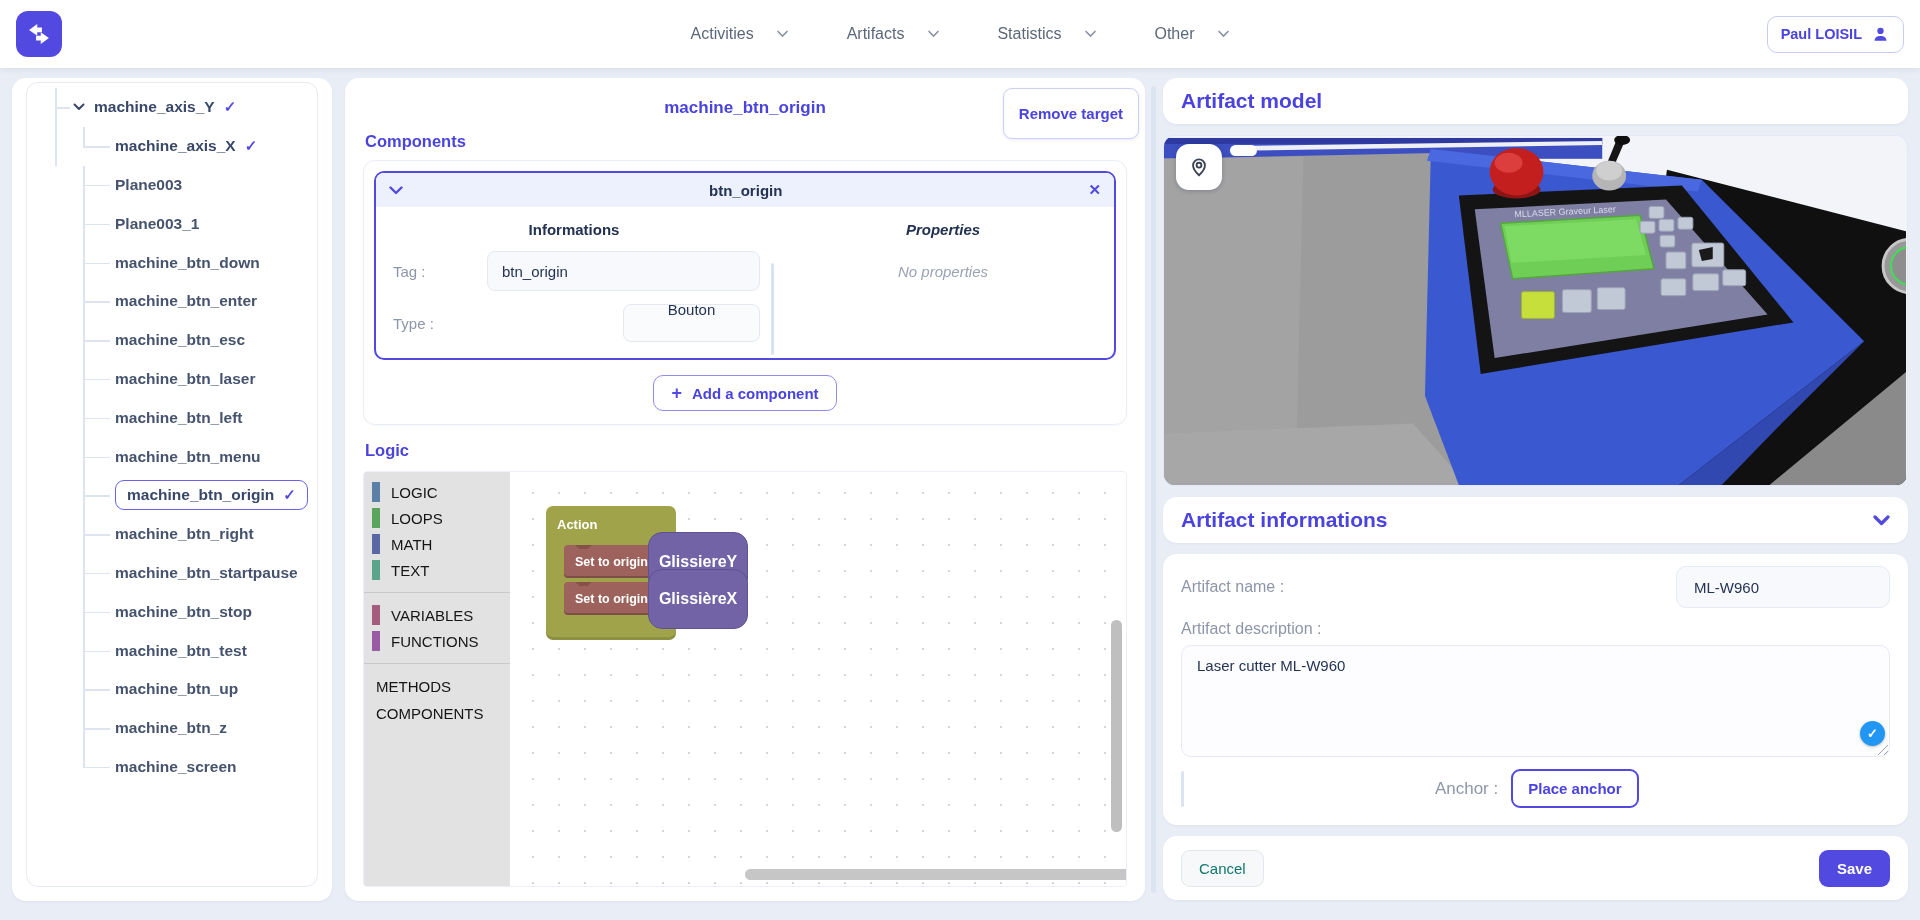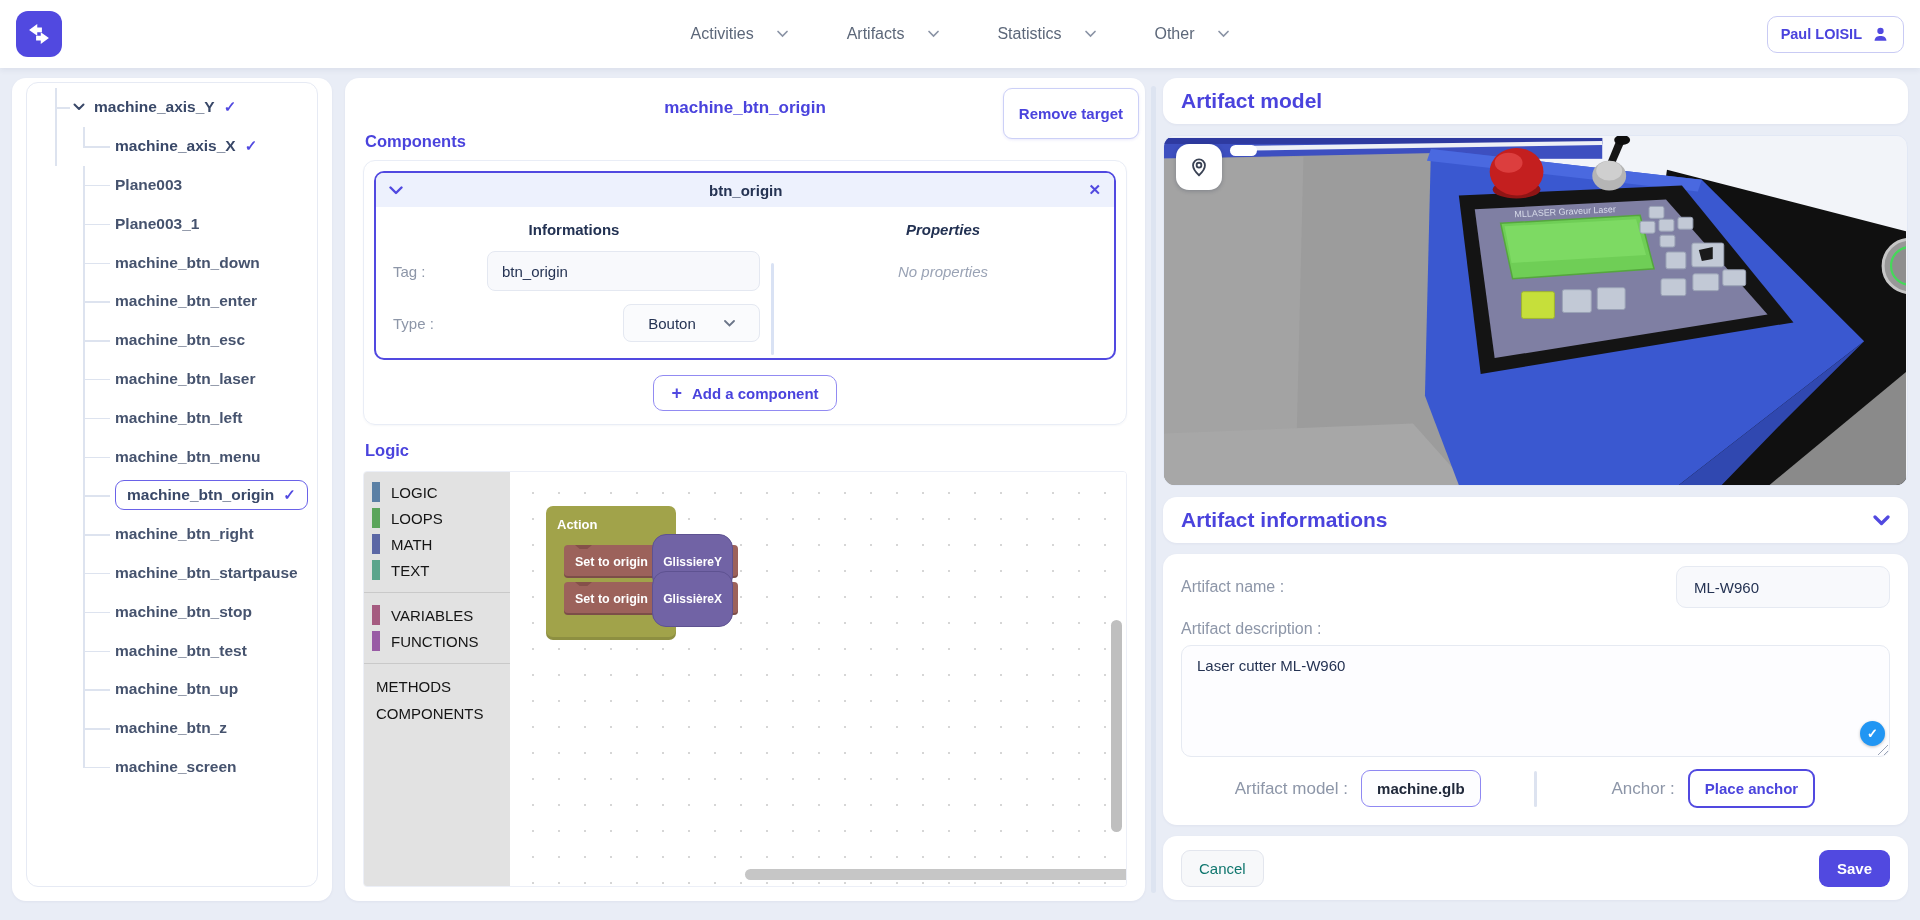--- a/index.html
+++ b/index.html
@@ -58,21 +58,21 @@
   .col-left{width:396px;}
   .col-right{flex:1;font-style:italic;}
   .col-h{text-align:center;font-size:15px;font-weight:700;color:#223152;margin:6px 0 13px;}
   .tag-row{display:flex;align-items:center;padding:0 12px 0 17px;}
   .f-label{color:#8d96a8;font-size:15px;width:94px;}
   .tag-input{flex:1;height:40px;background:#f8f9fc;border:1.5px solid #e4e8f1;border-radius:8px;
     display:flex;align-items:center;padding-left:14px;font-size:15px;color:#253353;cursor:text;}
   .type-row{display:flex;align-items:center;padding:0 12px 0 17px;margin-top:13px;}
   .type-select{width:137px;height:38px;margin-left:auto;display:flex;align-items:center;
     justify-content:center;gap:28px;font-size:15px;color:#253353;background:#fafbfd;
-    border:1.5px solid #e4e8f1;border-radius:8px;cursor:pointer;}
+    border:1.5px solid #e4e8f1;border-radius:8px;cursor:pointer;flex-direction:column;}
   .v-div{position:absolute;left:395px;top:56px;height:92px;width:3px;background:#d9e2f4;border-radius:2px;}
   .no-props{color:#9aa3b5;font-size:15px;text-align:center;margin-top:25px;}
   .add-row{display:flex;justify-content:center;margin:15px 0 3px;}
   .add-btn{display:flex;align-items:center;gap:10px;border:1.5px solid #928bf2;color:#4a43dd;
     font-weight:700;font-size:15px;border-radius:10px;padding:8px 17px;background:#fff;cursor:pointer;}
   .plus{font-size:18px;font-weight:600;color:#5149e0;line-height:1;}
 
   
   .editor{flex:1;display:flex;margin:2px 18px 14px;border:1px solid #eceff7;border-radius:4px;overflow:hidden;}
   .toolbox{width:146px;background:#e2e2e2;padding-top:7px;}
@@ -86,21 +86,21 @@
     background-size:26px 26px;background-position:10px 8px;}
   .blk-olive{position:absolute;left:36px;top:34px;width:130px;height:134px;background:#a1a34a;
     border-radius:7px;box-shadow:inset 0 -3px 0 rgba(0,0,0,.12);cursor:grab;}
   .blk-title{color:#fff;font-weight:700;font-size:13px;padding:11px 0 0 11px;}
   .blk-stmt{position:absolute;left:18px;width:174px;height:33px;background:#9c625b;border-radius:4px;
     display:flex;align-items:center;box-shadow:inset 0 -2px 0 rgba(0,0,0,.2);cursor:grab;}
   .blk-stmt::before{content:'';position:absolute;top:0;left:11px;width:17px;height:4px;background:#85504a;
     clip-path:polygon(0 0,100% 0,72% 100%,28% 100%);}
   .blk-stmt-label{color:#fff;font-weight:700;font-size:12.5px;padding-left:11px;white-space:nowrap;}
   .blk-val{margin-left:auto;margin-right:5px;background:#7163a5;border:1px solid #5e5291;border-radius:14px;
-    color:#fff;font-weight:700;font-size:12px;padding:20px 10px;white-space:nowrap;cursor:grab;}
+    color:#fff;font-weight:700;font-size:16px;padding:20px 10px;white-space:nowrap;cursor:grab;}
   .v-scroll{position:absolute;right:4px;top:148px;width:11px;height:212px;background:#bfbfbf;border-radius:6px;cursor:pointer;}
   .h-scroll{position:absolute;bottom:6px;left:235px;width:395px;height:11px;background:#c6c6c6;border-radius:6px;cursor:pointer;}
 
   
   .right{width:745px;margin-left:5px;display:flex;flex-direction:column;gap:11px;}
   .r-title-card{height:46px;display:flex;align-items:center;justify-content:space-between;padding:0 18px;}
   .r-title{font-size:21px;font-weight:800;color:#4a43dd;}
   .viewport{height:352px;border-radius:12px;border:1.5px solid #e2e8f5;background:#f2f4f9;
     position:relative;overflow:hidden;cursor:grab;}
   .viewport svg.scene{position:absolute;inset:0;}
@@ -512,24 +512,20 @@
       </div>
       <div class="f-label2 desc-label">Artifact description :</div>
       <div class="desc-box">
         <span>Laser cutter ML-W960</span>
         <div class="ok-badge">
           <span>✓</span>
         </div>
         <div class="resize-grip"></div>
       </div>
       <div class="f-row3">
-        <div class="half">
-          <span class="f-label2" style="font-size:17px">Artifact model :</span>
-          <button class="glb-btn">machine.glb</button>
-        </div>
         <div class="row-div"></div>
         <div class="half">
           <span class="f-label2" style="font-size:17px">Anchor :</span>
           <button class="anchor-btn">Place anchor</button>
         </div>
       </div>
     </div>
 
     <div class="card actions">
       <button class="cancel-btn">Cancel</button>

